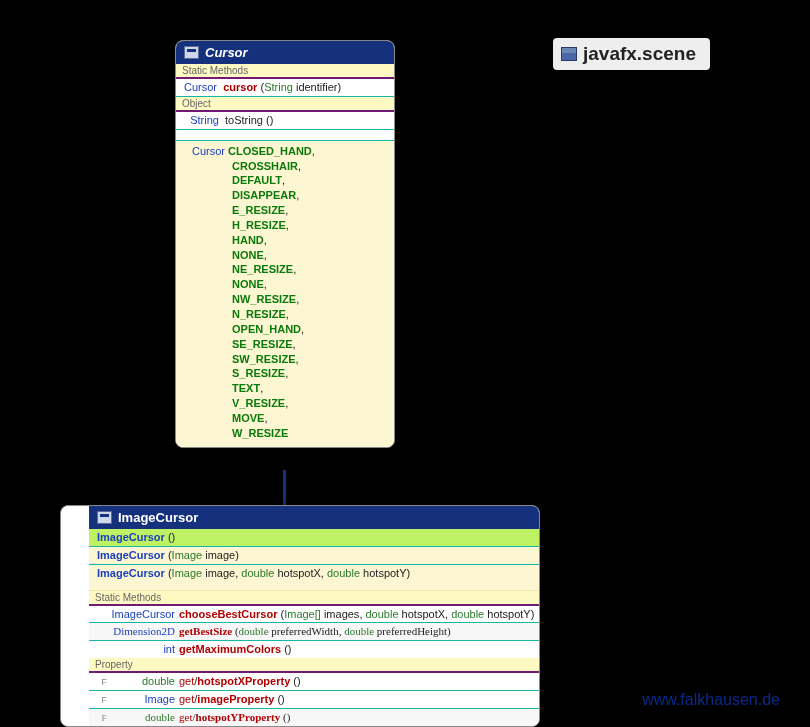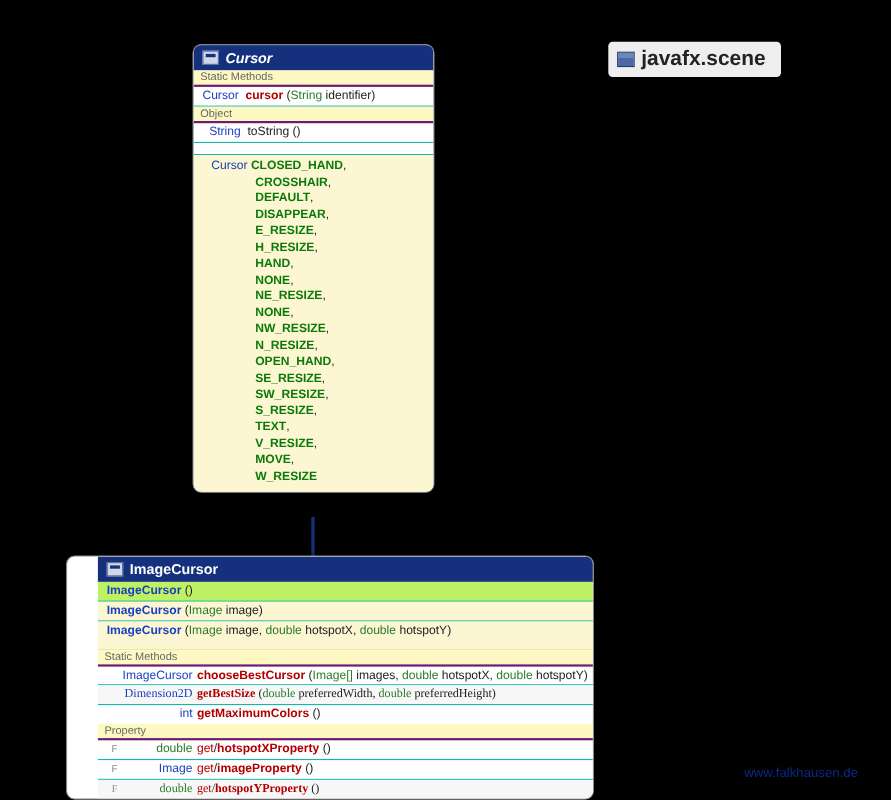--- a/index.html
+++ b/index.html
@@ -107,21 +107,21 @@
   }
   .connector {
     position:absolute;
     background:#15317e;
   }
   .watermark {
     position:absolute;
     right:30px;
     bottom:18px;
     color:#0a2a8a;
-    font-size:12px;
+    font-size:16px;
   }
   .row.alt{background:#f7f7f7;font-family:Liberation Serif, serif;}
 </style>
 </head>
 <body>
 
 <div class="package-label">
   <span class="pkg-icon"></span>
   <span>javafx.scene</span>
 </div>

